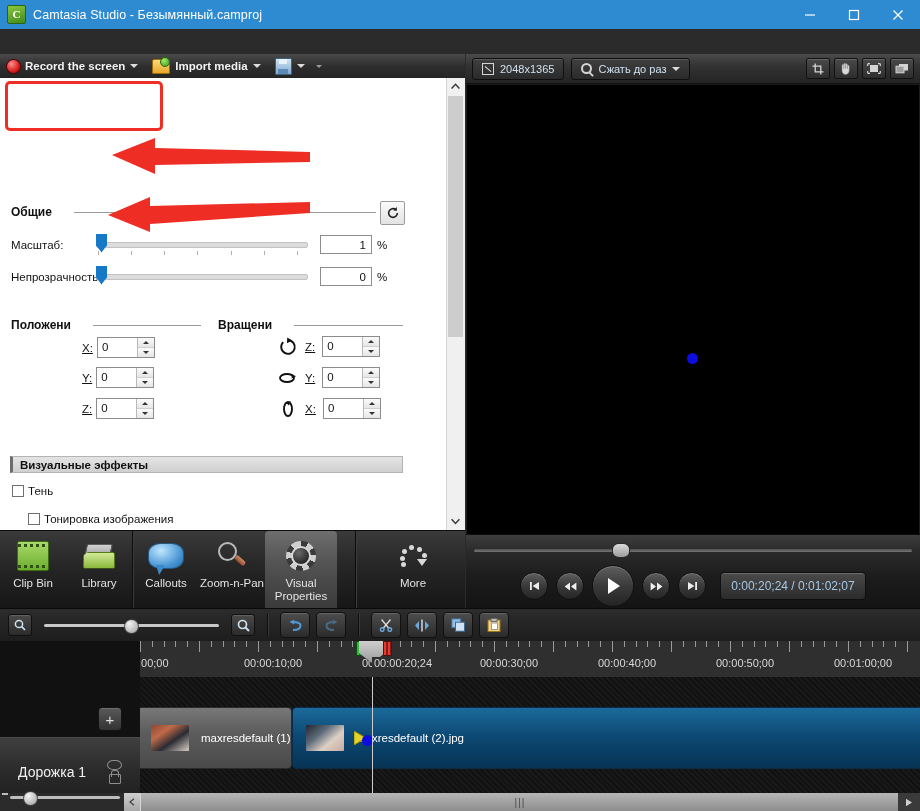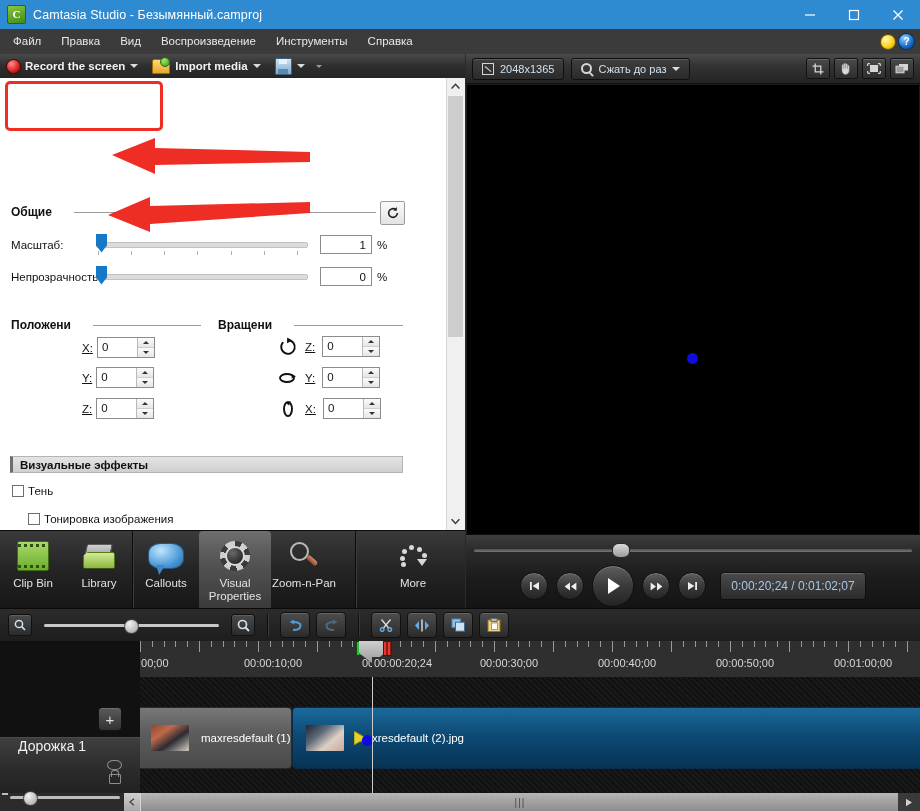--- a/index.html
+++ b/index.html
@@ -251,21 +251,21 @@
   .pline{position:absolute;top:68px;width:1px;height:135px;background:#cccccc;}
 
   .tlleft{position:absolute;left:0;top:32px;width:140px;height:171px;background:#111;
      border-right:1px solid #333;}
   .addtrack{position:absolute;left:98px;top:66px;width:22px;height:22px;border-radius:4px;
      background:linear-gradient(180deg,#5a5a5a,#333);border:1px solid #141414;
      box-shadow:inset 0 1px 0 #6f6f6f;display:flex;align-items:center;justify-content:center;
      color:#e0e0e0;font-size:15px;line-height:1;}
   .trackhead{position:absolute;left:0;top:96px;width:140px;height:67px;
      background:linear-gradient(180deg,#3f3f3f 0%,#2a2a2a 50%,#1e1e1e 100%);
-     border-top:1px solid #4b4b4b;display:flex;align-items:flex-start;}
+     border-top:1px solid #4b4b4b;display:flex;align-items:center;}
   .trackname{color:#f0f0f0;font-size:14px;margin-left:18px;}
   .eye-ic{position:absolute;right:18px;top:22px;width:13px;height:8px;
      border:1px solid #8d8d8d;border-radius:50%/60%;}
   .lock-ic{position:absolute;right:19px;top:36px;width:10px;height:8px;border:1px solid #8d8d8d;border-radius:1px;}
   .lock-ic:before{content:"";position:absolute;left:1px;top:-5px;width:6px;height:6px;
      border:1px solid #8d8d8d;border-bottom:none;border-radius:3px 3px 0 0;}
 
   .tracks{position:absolute;left:140px;top:68px;width:780px;height:135px;
      background:#141414;overflow:hidden;}
   .track-bg{position:absolute;left:0;top:0;width:780px;height:135px;
@@ -314,32 +314,20 @@
       </div>
       <div class="tb-btn">
         <svg width="12" height="12" viewBox="0 0 12 12">
             <line x1="1.5" y1="1.5" x2="10.5" y2="10.5" stroke="#fff" stroke-width="1.3"></line>
             <line x1="10.5" y1="1.5" x2="1.5" y2="10.5" stroke="#fff" stroke-width="1.3"></line>
           </svg>
       </div>
     </div>
   </div>
 
-  <div class="menubar">
-    <div class="menuitem">Файл</div>
-    <div class="menuitem">Правка</div>
-    <div class="menuitem">Вид</div>
-    <div class="menuitem">Воспроизведение</div>
-    <div class="menuitem">Инструменты</div>
-    <div class="menuitem">Справка</div>
-    <div class="menu-right">
-      <div class="bulb"></div>
-      <div class="qmark">?</div>
-    </div>
-  </div>
 
   <div class="maintoolbar">
     <div class="tbitem">
       <span class="rec-dot"></span>
       <span>Record the screen</span>
       <span class="caret"></span>
     </div>
     <div class="tbitem">
       <span class="folder-ic"></span>
       <span>Import media</span>
@@ -556,34 +544,34 @@
       </div>
     </div>
     <div class="tabdiv"></div>
     <div class="tabgroup">
       <div class="tab">
         <div class="ic">
             <div class="callout-ic"></div>
           </div>
         <div class="tl">Callouts</div>
       </div>
+      <div class="tab">
+        <div class="ic">
+            <div class="zoom-ic">
+              <i></i>
+              <i></i>
+            </div>
+          </div>
+        <div class="tl">Zoom-n-Pan</div>
+      </div>
       <div class="tab wide active">
         <div class="ic">
             <div class="vp-ic"></div>
           </div>
         <div class="tl">Visual Properties</div>
-      </div>
-      <div class="tab">
-        <div class="ic">
-            <div class="zoom-ic">
-              <i></i>
-              <i></i>
-            </div>
-          </div>
-        <div class="tl">Zoom-n-Pan</div>
       </div>
     </div>
     <div class="tabdiv" style="margin-left:18px;"></div>
     <div class="tabgroup" style="margin-left:24px;">
       <div class="tab">
         <div class="ic">
             <div class="more-ic">
           <i></i>
               <i></i>
               <i></i>

